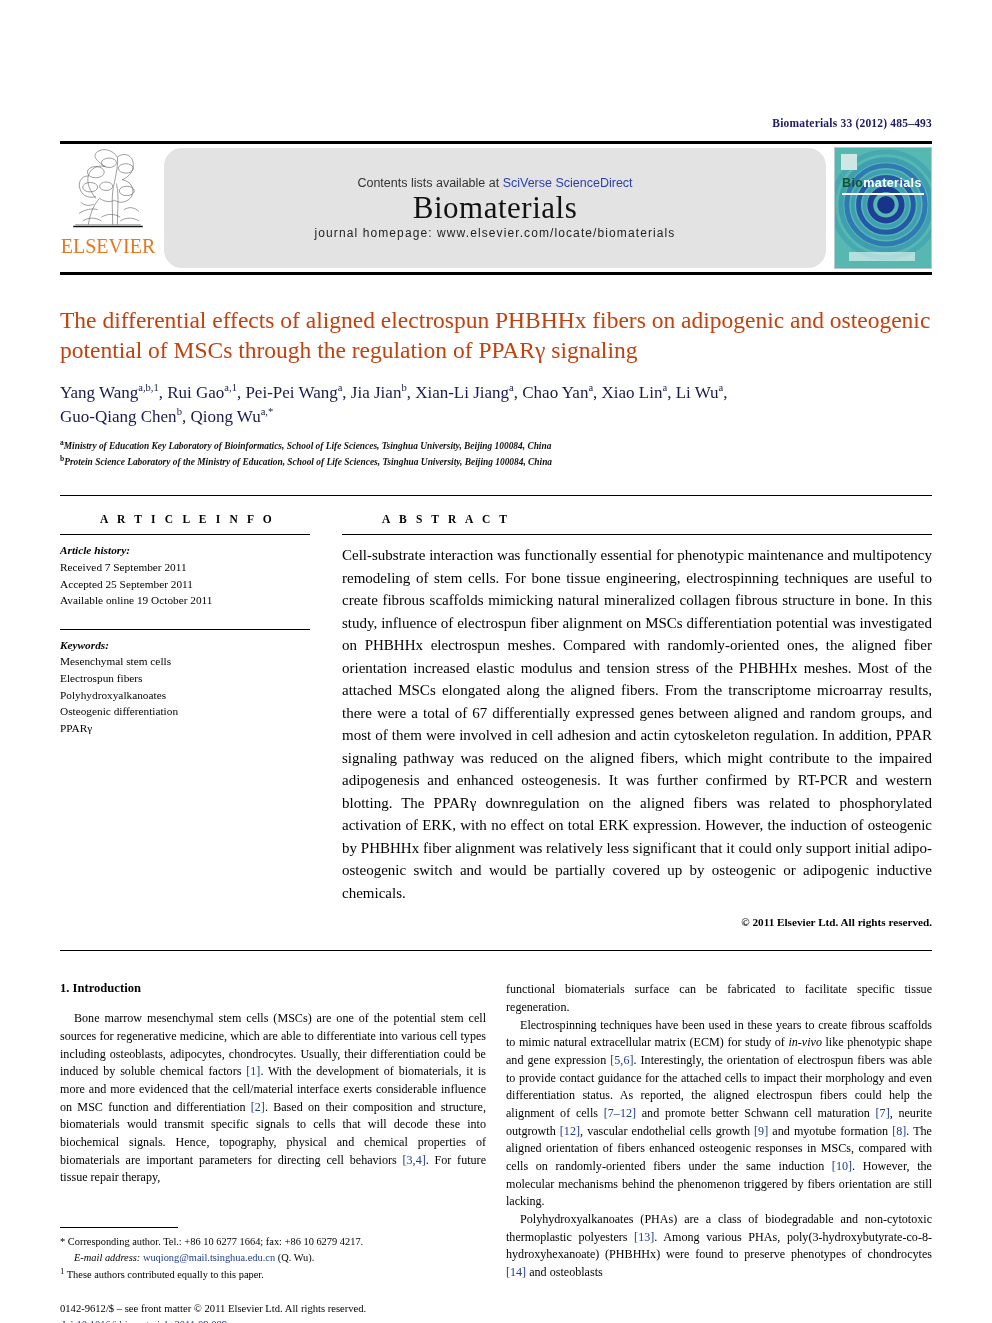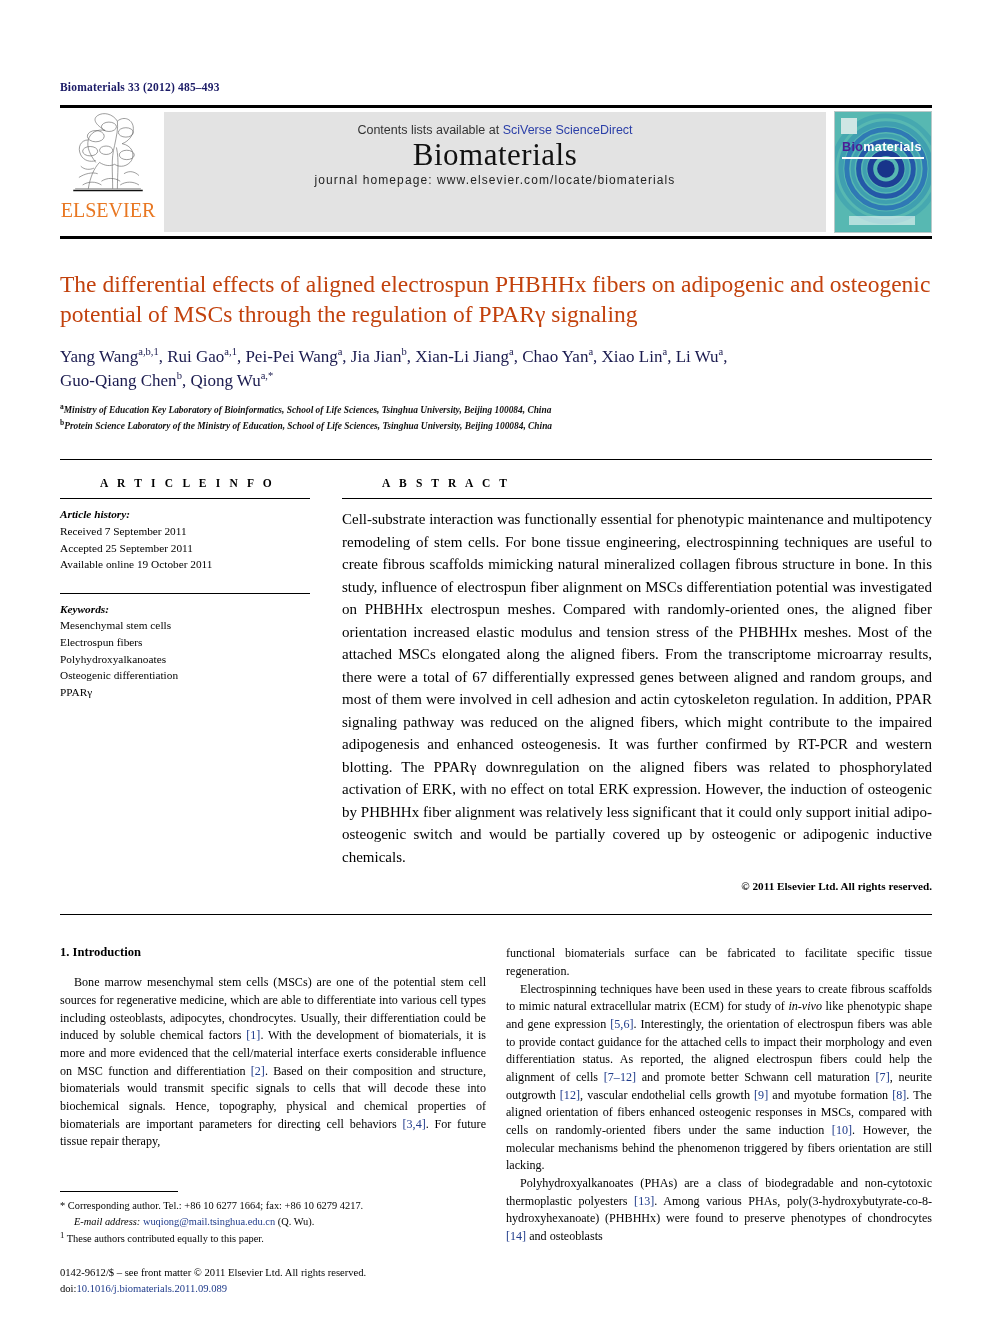--- a/index.html
+++ b/index.html
@@ -9,27 +9,28 @@
     background: #ffffff;
     font-family: "Liberation Serif", serif;
     color: #000;
     position: relative;
     overflow: hidden;
   }
   .page { position:relative; width:992px; height:1323px; padding: 0 60px; }
 
   
   .running-head {
-    text-align:left;
+    text-align:right;
     font-family: "Liberation Serif", serif;
     font-weight: bold;
     font-size: 11.5px;
     color: #1a1a66;
     padding-top: 81px;
     letter-spacing: .2px;
+    margin-top: 36px;
   }
 
   
   .masthead-wrap { margin-top: 12px; }
   .rule-thick { border-top: 3px solid #000; }
   .masthead {
     display:flex; align-items:stretch;
     height: 128px;
     margin: 0;
   }
@@ -41,22 +42,23 @@
   .els-tree { width: 86px; height: 98px; }
   .els-word {
     font-family:"Liberation Serif", serif;
     color:#E87722; font-size:20px; letter-spacing:0px; line-height:1;
   }
   .center-band {
     flex:1 1 auto;
     background:#e3e3e3;
     margin:4px 8px 4px 8px;
     display:flex; flex-direction:column;
-    align-items:center; justify-content:flex-start;
+    align-items:center; justify-content:center;
     padding: 11px 0 12px 0;
+    border-radius: 18px;
   }
   .contents-line {
     font-family:"Liberation Sans", sans-serif;
     font-size:12.5px; color:#333;
   }
   .contents-line .sd { color:#2b3fa8; }
   .journal-name {
     font-family:"Liberation Serif", serif;
     font-size:31px; color:#111; letter-spacing:.5px;
   }
@@ -70,21 +72,21 @@
     position:relative; overflow:hidden;
     border:1px solid #b9c9c9;
     background:#4fb3ae;
   }
   .cover-rings { position:absolute; inset:0; }
   .cover-bio {
     position:absolute; left:7px; top:28px;
     font-family:"Liberation Sans", sans-serif;
     font-weight:bold; font-size:12.5px; letter-spacing:.4px;
   }
-  .cover-bio .o { color:#4c1d95; }
+  .cover-bio .o { color:#14532d; }
   .cover-bio .w { color:#ffffff; }
   .cover-under { position:absolute; left:7px; top:45px; width:82px; height:2px; background:#fff; }
   .cover-els { position:absolute; left:6px; top:6px; width:16px; height:16px; background:#cfe6e4; }
   .cover-foot { position:absolute; left:14px; bottom:7px; width:66px; height:9px; background:rgba(255,255,255,.55); }
 
   
   .title-block { margin-top: 30px; }
   h1.title {
     font-family:"Liberation Serif", serif;
     font-weight: normal;

